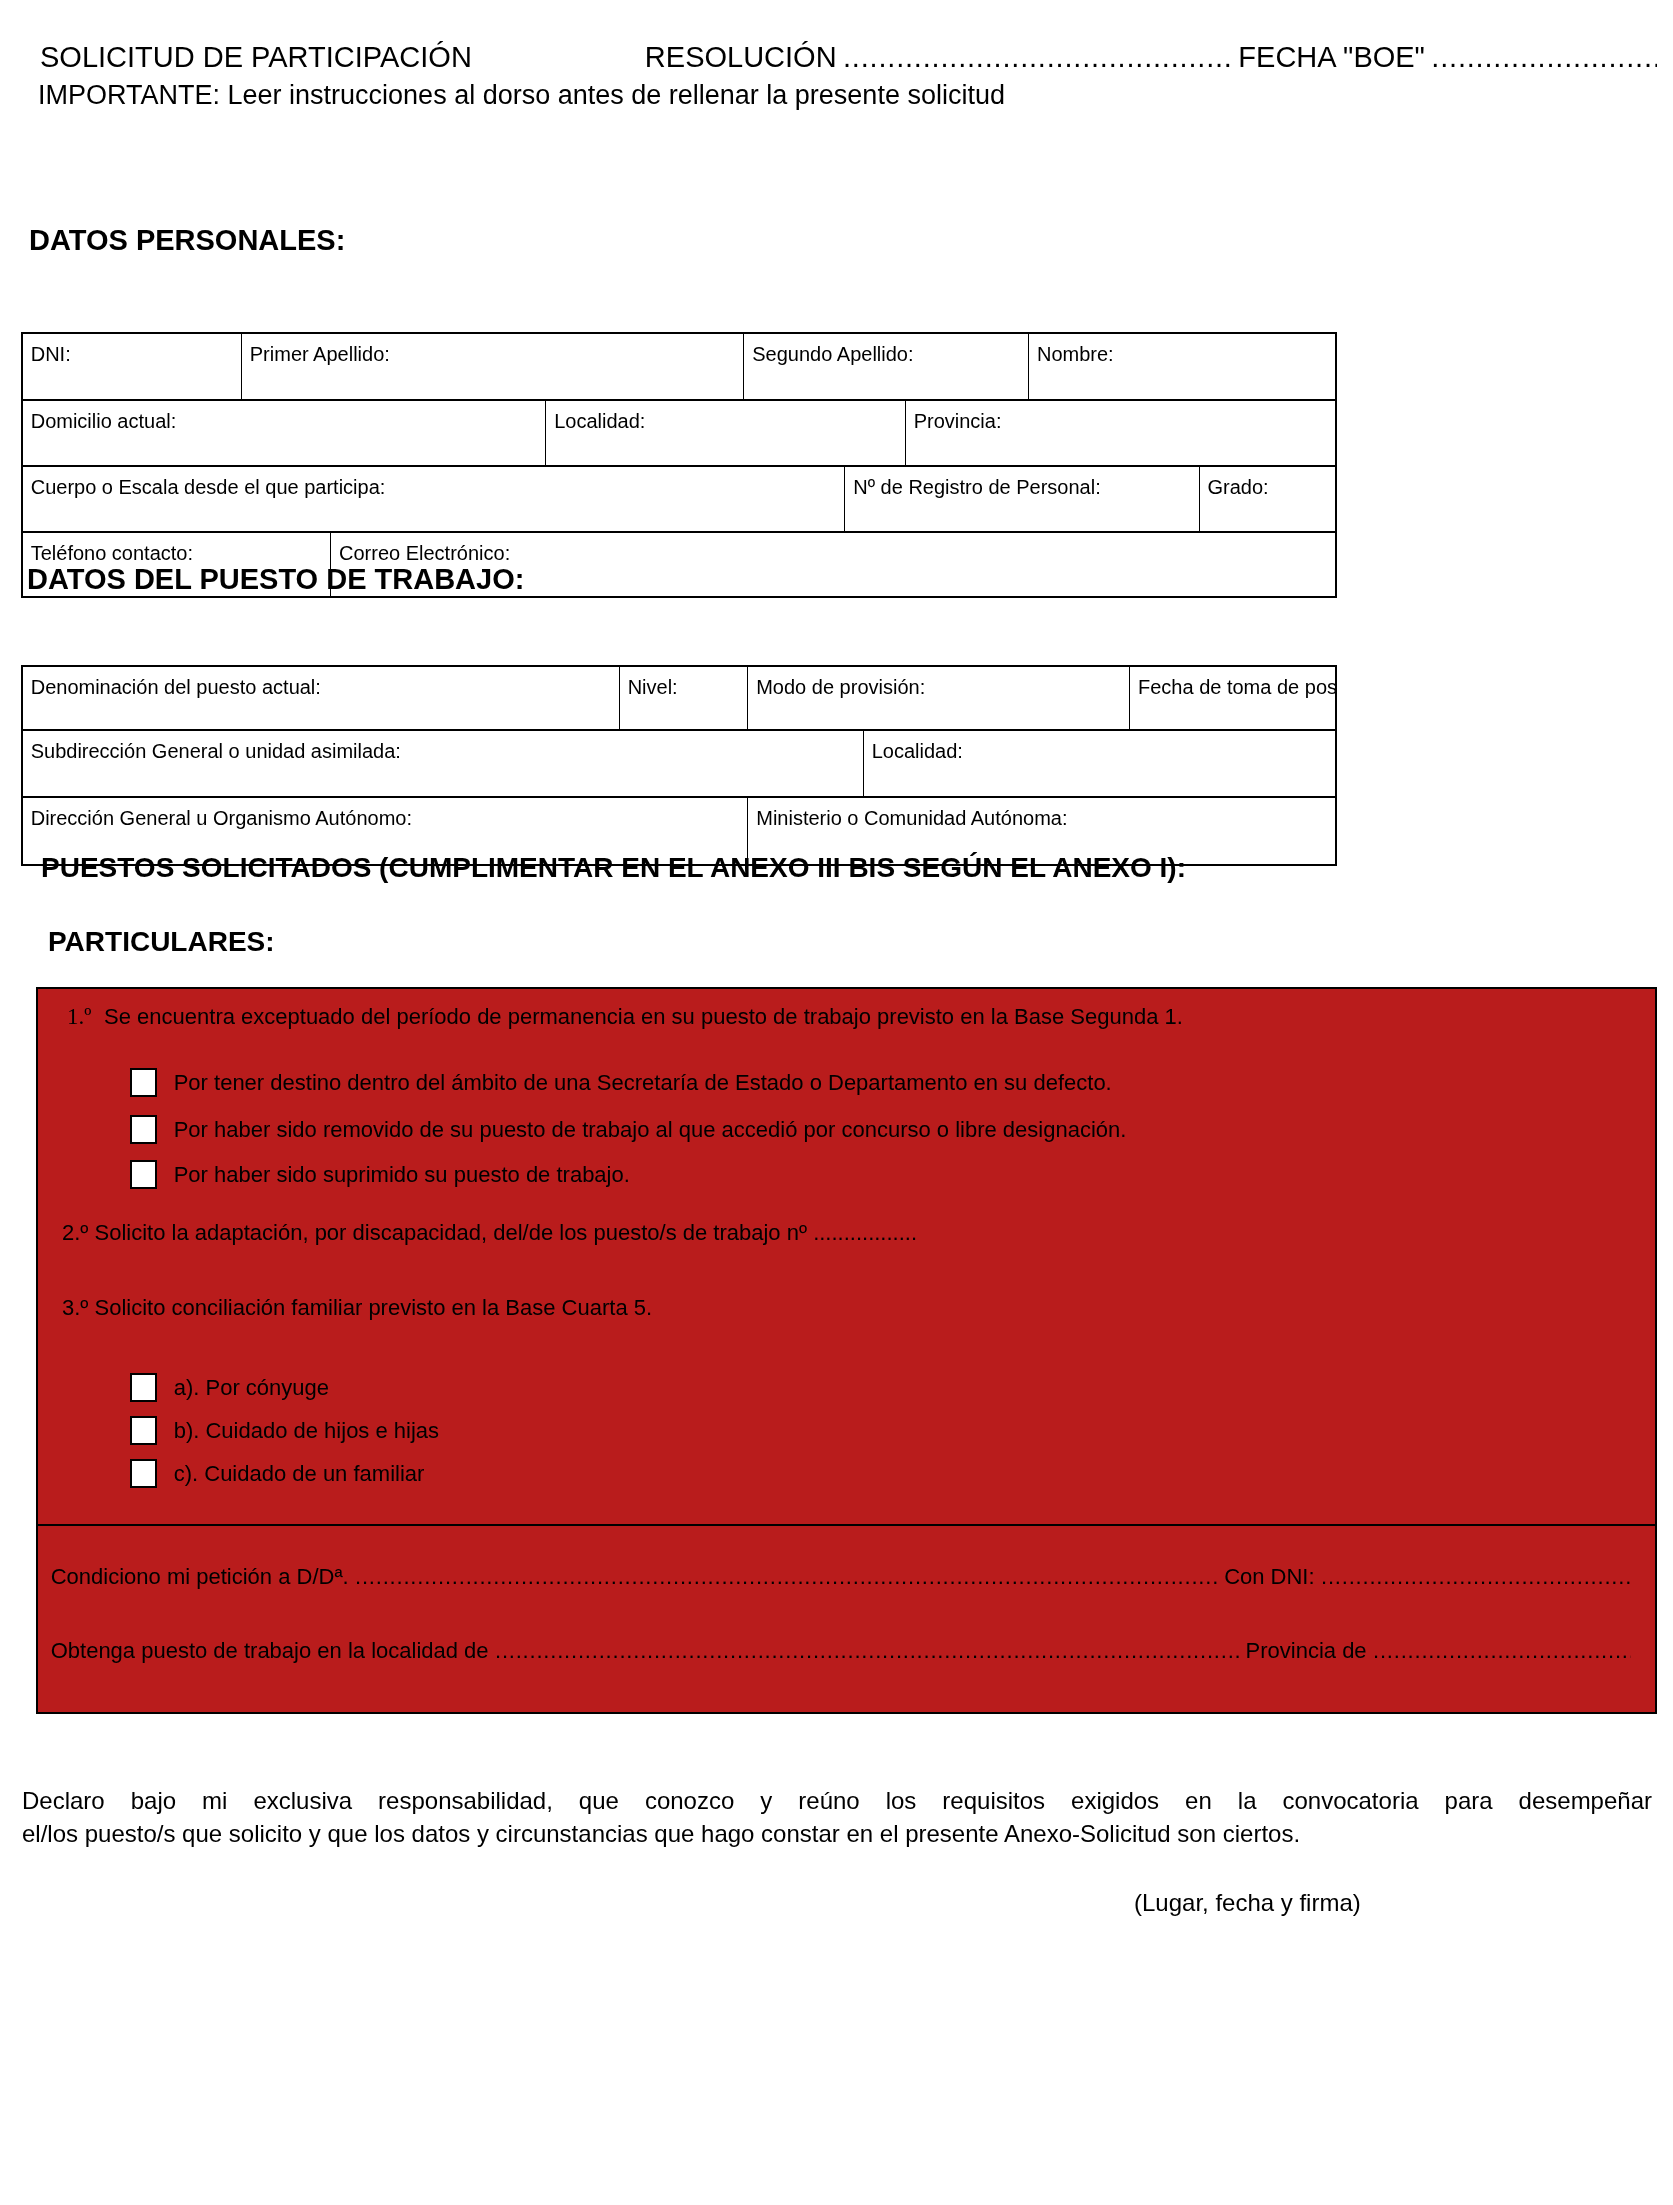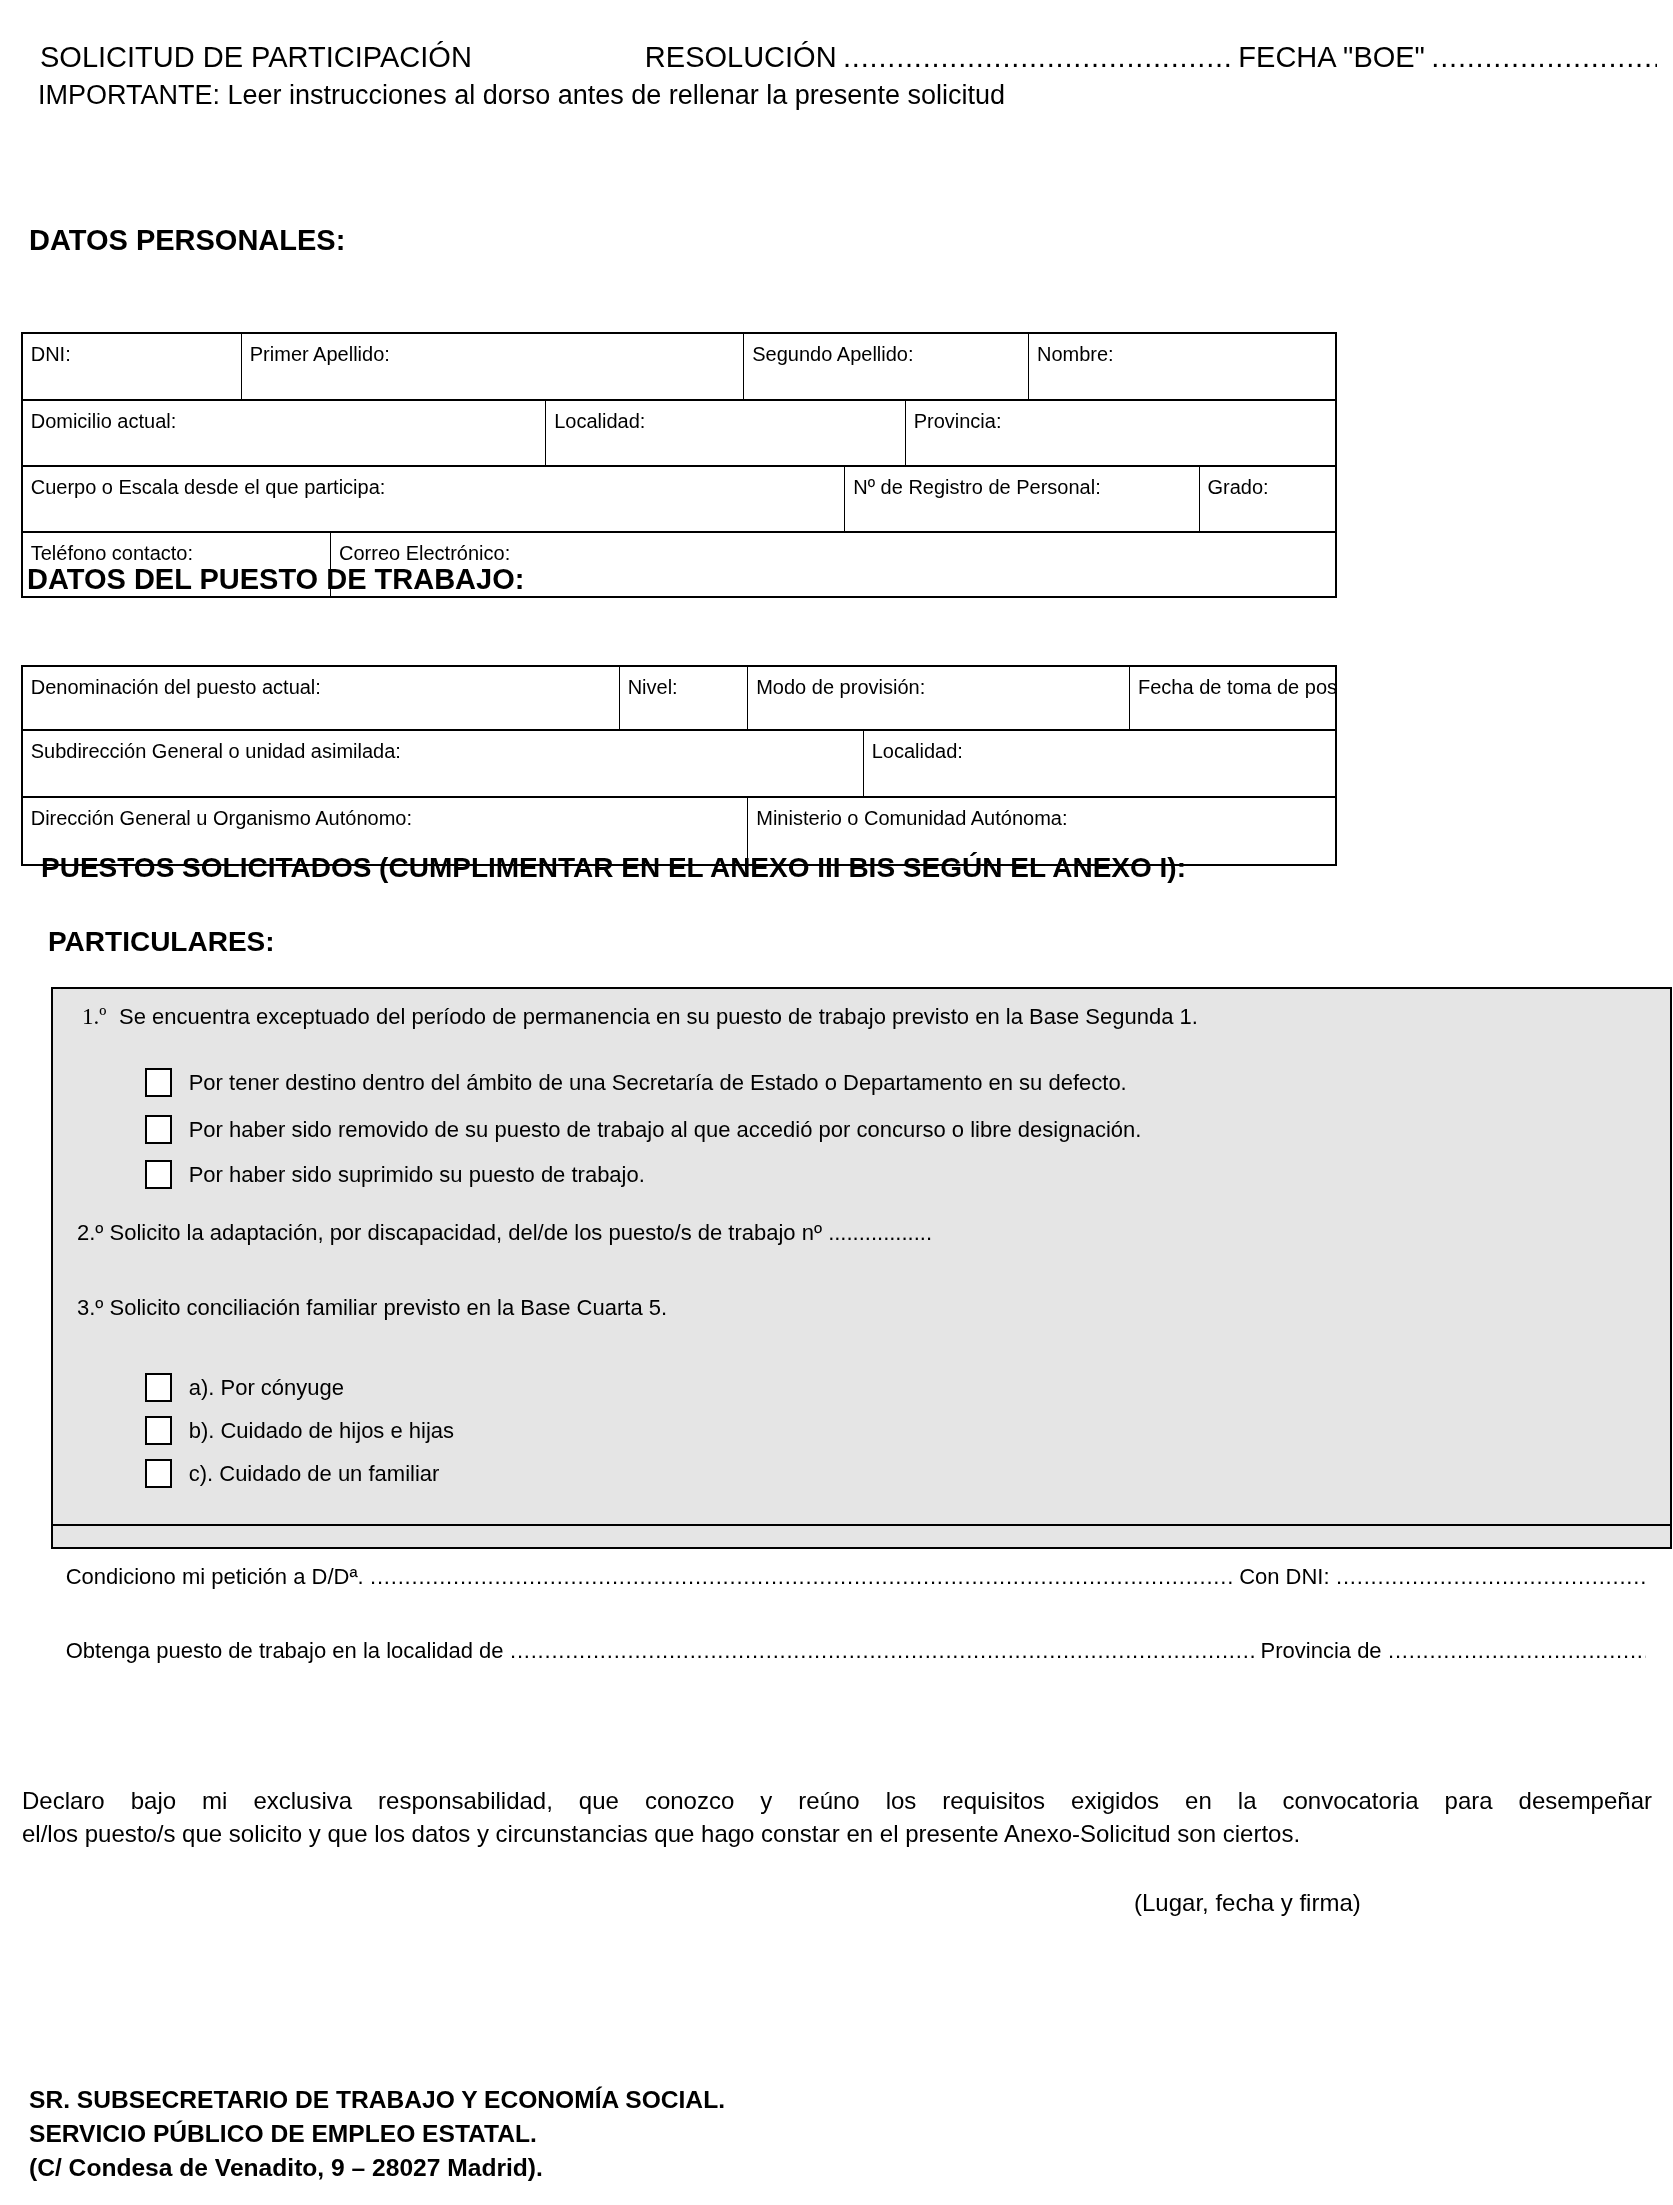--- a/index.html
+++ b/index.html
@@ -46,22 +46,22 @@
   .frow { display:flex; border-bottom:2.4px solid #000; box-sizing:border-box; }
   .fcell {
     border-right:1.6px solid #000; box-sizing:border-box;
     padding:8px 3.2px 0 8px; overflow:hidden;
   }
   .fcell:last-child { border-right:none; }
   .flabel { font-size:20px; line-height:24px; white-space:nowrap; }
 
   
   .pbox {
-    position:absolute; top:987px; left:51px; width:1621px; height:562px;
-    border:2.4px solid #000; box-sizing:border-box; background:#e5e5e5;
+    position:absolute; top:987px; left:36px; width:1621px; height:727px;
+    border:2.4px solid #000; box-sizing:border-box; background:#b91c1c;
   }
   .pbox-top { position:relative; height:537px; border-bottom:2.4px solid #000; box-sizing:border-box; }
   .pbox-bottom { position:relative; height:185px; }
 
   .pitem { position:absolute; font-size:22px; line-height:29px; white-space:nowrap; }
   .pitem .num-serif { font-family:"Liberation Serif", serif; font-size:23px; margin-right:12.7px; }
   .pitem.i1 { top:12.7px;  left:29px; }
   .pitem.i2 { top:229px; left:24px; }
   .pitem.i3 { top:304px; left:24px; }
 
@@ -216,20 +216,15 @@
       </div>
     </div>
   </div>
 
   <div class="declaration">
     <div class="jline">Declaro bajo mi exclusiva responsabilidad, que conozco y reúno los requisitos exigidos en la convocatoria para desempeñar</div>
     <div>el/los puesto/s que solicito y que los datos y circunstancias que hago constar en el presente Anexo-Solicitud son ciertos.</div>
   </div>
   <div class="firma-hint">(Lugar, fecha y firma)</div>
 
-  <div class="footer">
-    <div>SR. SUBSECRETARIO DE TRABAJO Y ECONOMÍA SOCIAL.</div>
-    <div>SERVICIO PÚBLICO DE EMPLEO ESTATAL.</div>
-    <div>(C/ Condesa de Venadito, 9 – 28027 Madrid).</div>
-  </div>
 
 </div>
 
 
 </body></html>

